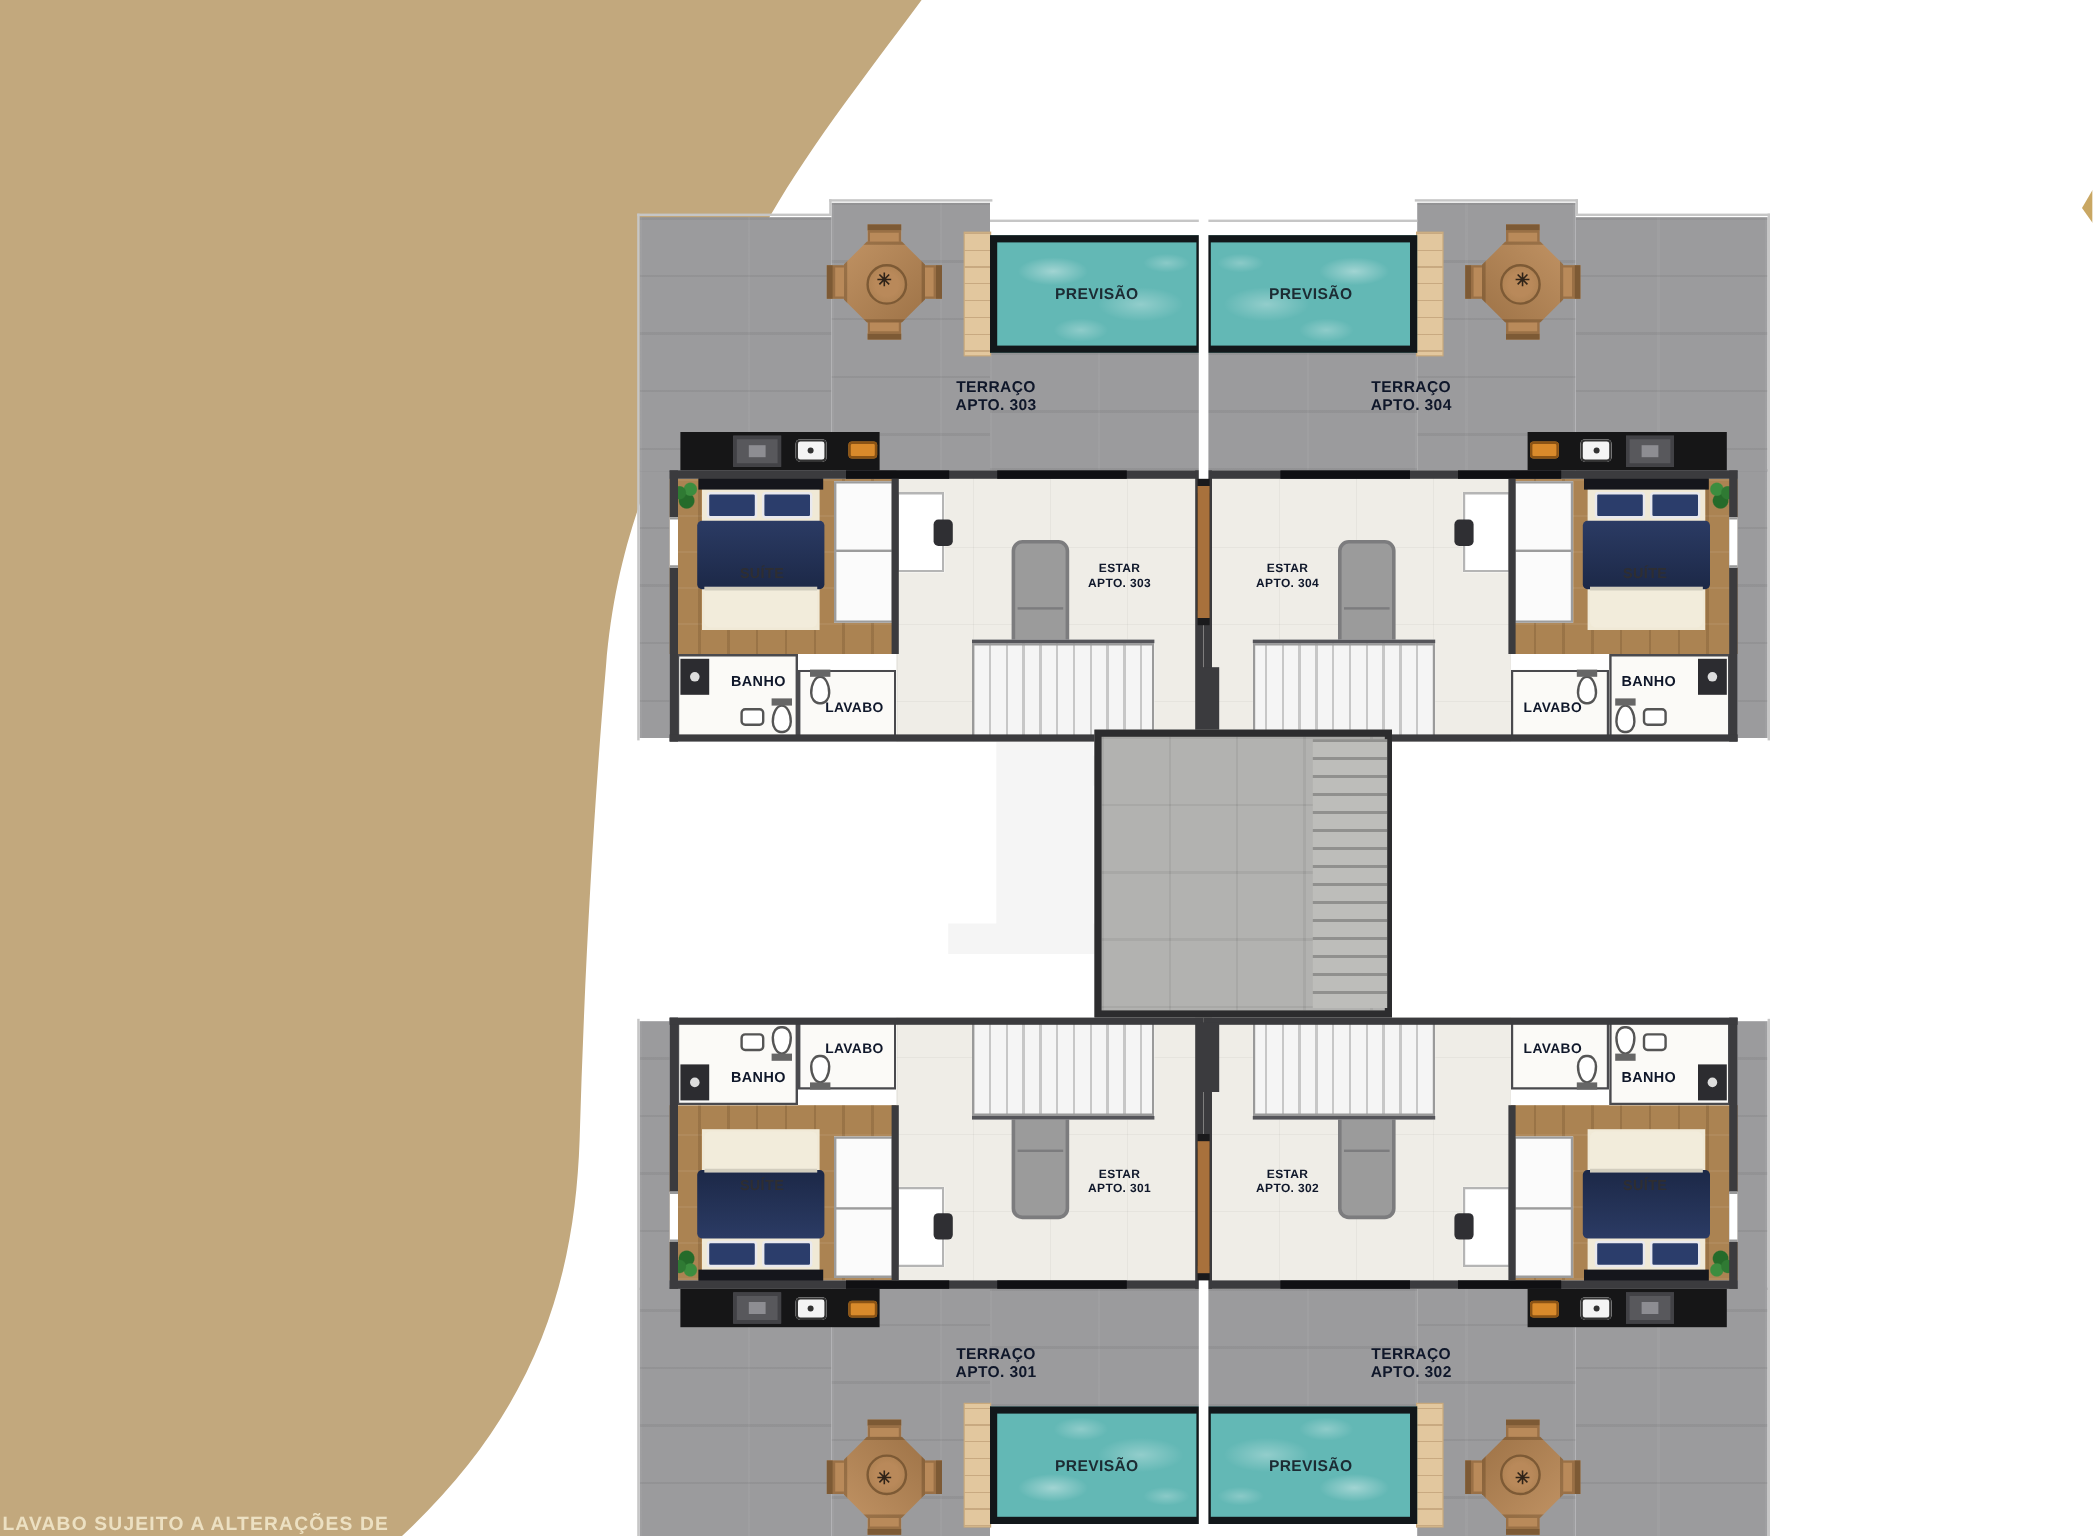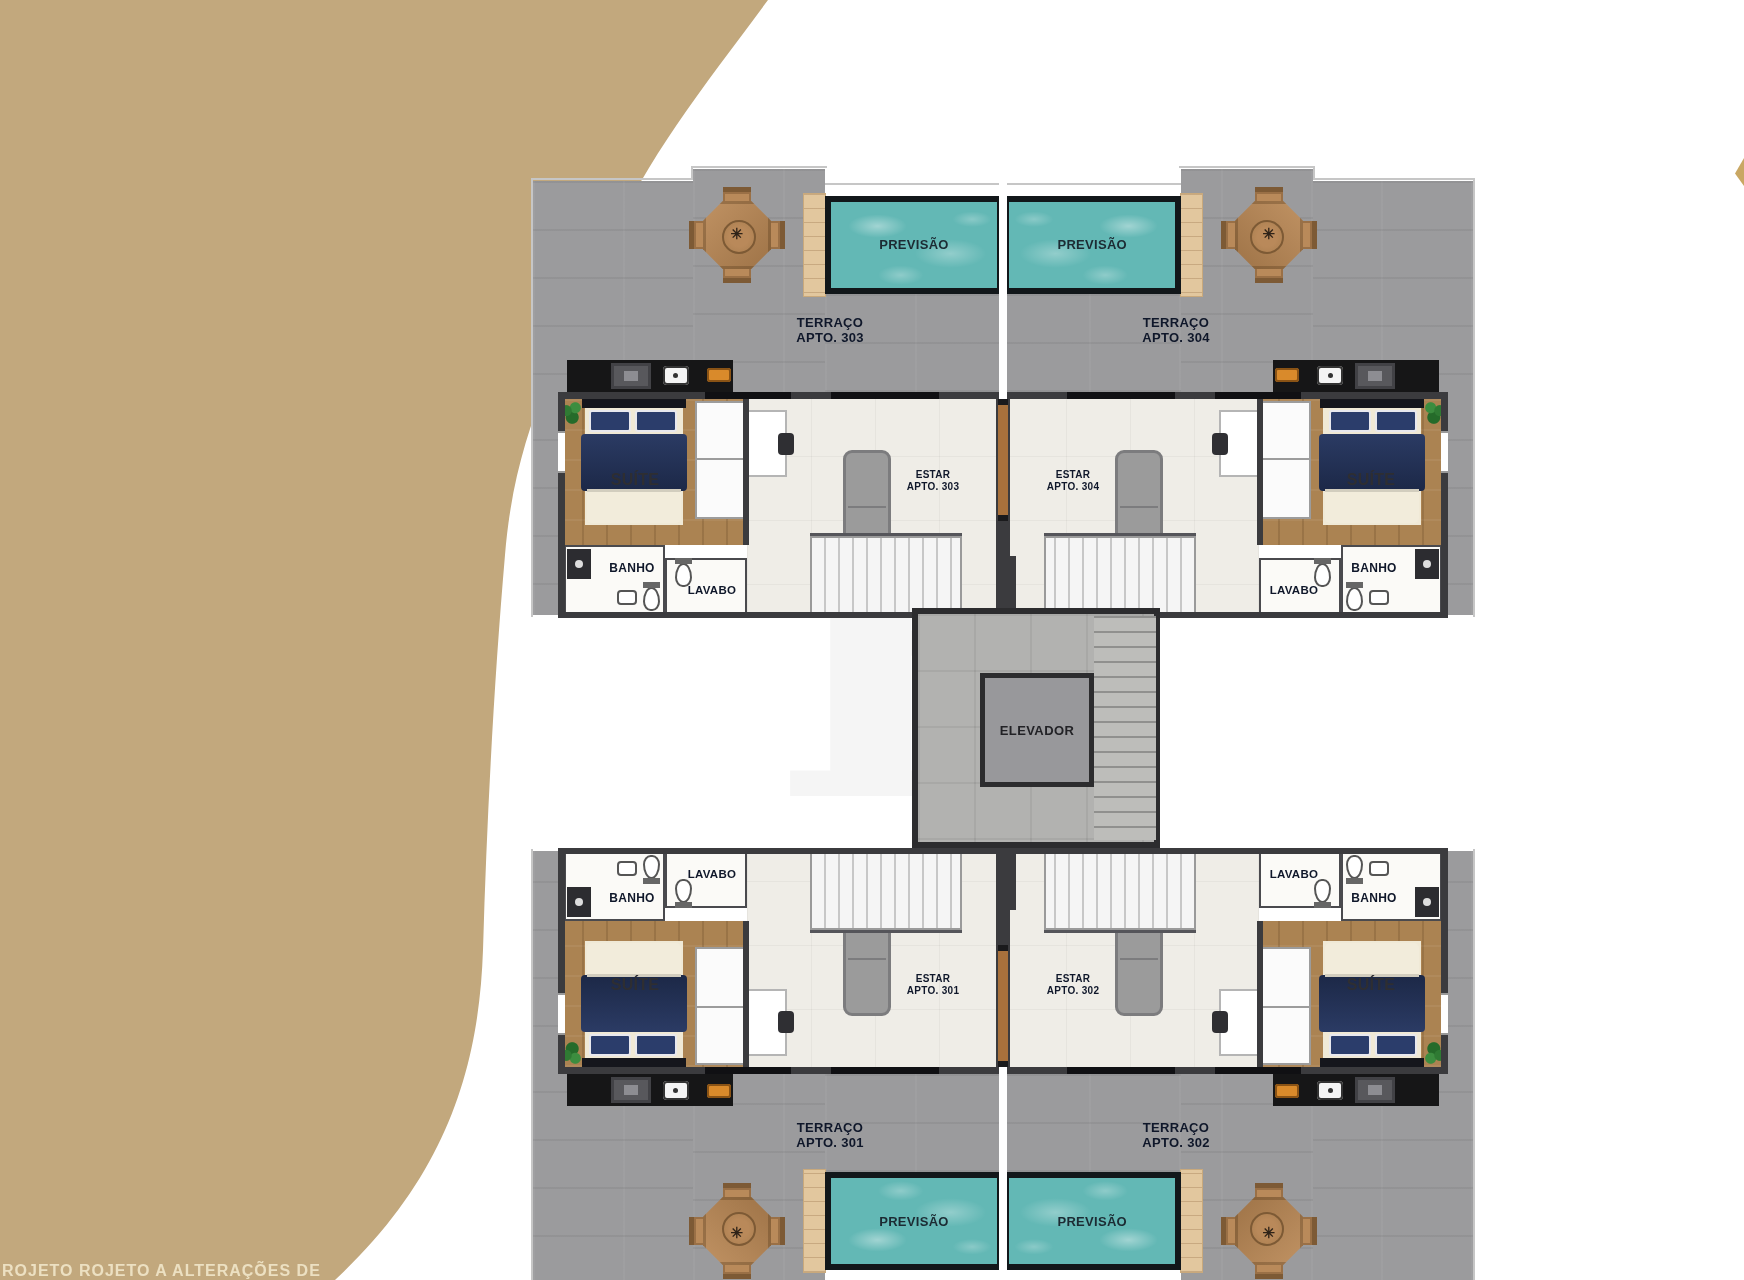--- a/index.html
+++ b/index.html
@@ -98,21 +98,21 @@
   .pw2{left:50px;}
   .dv{left:-4px;top:33px;width:106px;height:57px;background:linear-gradient(180deg,#2b3b64,#1c2847);border-radius:4px;}
   .sh{left:2px;top:88px;width:94px;height:34px;background:#f2ecdb;border-radius:0 0 5px 5px;
       box-shadow:inset 0 3px 0 rgba(0,0,0,.13);}
   .plant{left:34px;top:238px;width:24px;height:24px;
       background:radial-gradient(circle at 30% 40%,#2f7a33 0 5px,transparent 6px),
                  radial-gradient(circle at 68% 28%,#3c8d3f 0 5px,transparent 6px),
                  radial-gradient(circle at 55% 68%,#256b2a 0 6px,transparent 7px);}
   .ward{left:170px;top:238px;width:50px;height:118px;background:#fbfbfb;box-shadow:inset 0 0 0 2px #9c9c9c;}
   .ward::before{content:"";position:absolute;left:0;right:0;top:57px;height:2px;background:#9c9c9c;}
-  .suite-lbl{left:58px;top:308px;width:104px;font-size:16px;color:#2e2e32;}
+  .suite-lbl{left:58px;top:308px;width:104px;font-size:12px;color:#2e2e32;}
 
   
   .estar-floor{left:222px;top:229px;width:256px;height:226px;background-color:#efede7;
         background-image:repeating-linear-gradient(90deg,rgba(0,0,0,.04) 0 1px,transparent 1px 64px),
                          repeating-linear-gradient(180deg,rgba(0,0,0,.04) 0 1px,transparent 1px 64px);}
   .desk{left:222px;top:247px;width:40px;height:67px;background:#ffffff;box-shadow:inset 0 0 0 2px #b5b5b5;}
   .dchair{left:253px;top:270px;width:16px;height:22px;background:#2f2f33;border-radius:4px;}
   .sofa{left:318px;top:287px;width:48px;height:112px;background:#9b9b9b;border:3px solid #7c7c7e;border-radius:9px;}
   .sofa::before{content:"";position:absolute;left:2px;right:2px;top:50%;height:2px;background:#7c7c7e;}
   .estar-lbl{left:338px;top:306px;width:140px;font-size:10px;}
@@ -173,21 +173,21 @@
   .elev-lbl{font-weight:bold;font-size:13px;color:#222226;letter-spacing:.4px;}
 </style>
 </head>
 <body>
 
 <div id="stage">
 
   <svg class="blob-svg" viewBox="0 0 1744 1280" xmlns="http://www.w3.org/2000/svg">
     <path d="M0,0 L768,0 C705,85 645,160 612,240 C560,355 515,430 505,555 C495,670 487,810 483,950 C479,1065 448,1175 335,1280 L0,1280 Z" fill="#c2a87d"></path>
   </svg>
-  <div class="footer-note">ROJETO ROJETO A ALTERAÇÕES DE</div>
+  <div class="footer-note">LAVABO SUJEITO A ALTERAÇÕES DE</div>
   <div class="edge-ornament"></div>
   <div class="wm">R</div>
 
   <div class="u u0">
     <div class="ter terL"></div>
     <div class="ter terA"></div>
     <div class="ter terB"></div>
     <div class="ter terC"></div>
     <div class="edge e-top1"></div>
     <div class="edge e-step"></div>
@@ -458,18 +458,15 @@
 
   <div class="divider div-top"></div>
   <div class="divider div-bottom"></div>
   <div class="door-wood door-top"></div>
   <div class="door-wood door-bottom"></div>
   <div class="stub stub-top"></div>
   <div class="stub stub-bottom"></div>
 
   <div class="core">
     <div class="core-treads"></div>
-    <div class="elev">
-      <span class="elev-lbl">ELEVADOR</span>
-    </div>
   </div>
 
 </div>
 
 </body></html>

